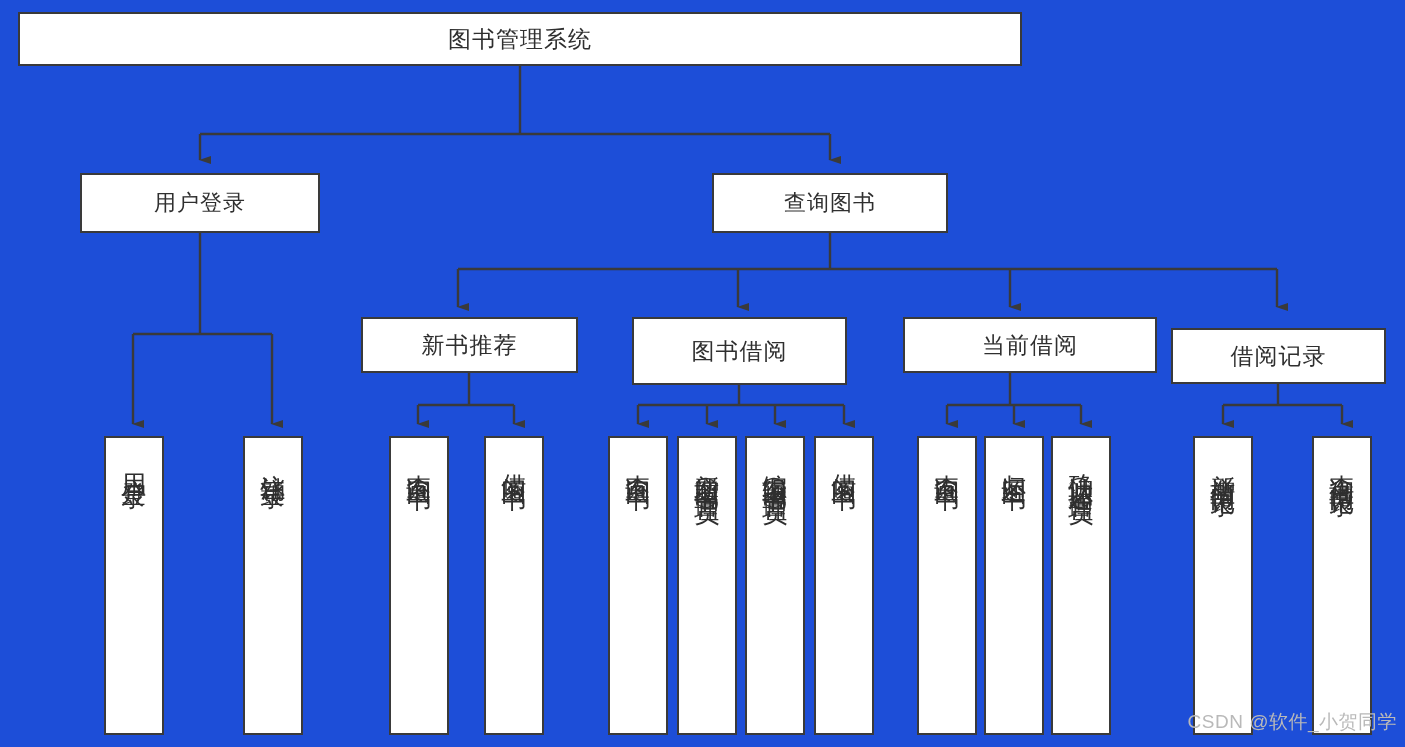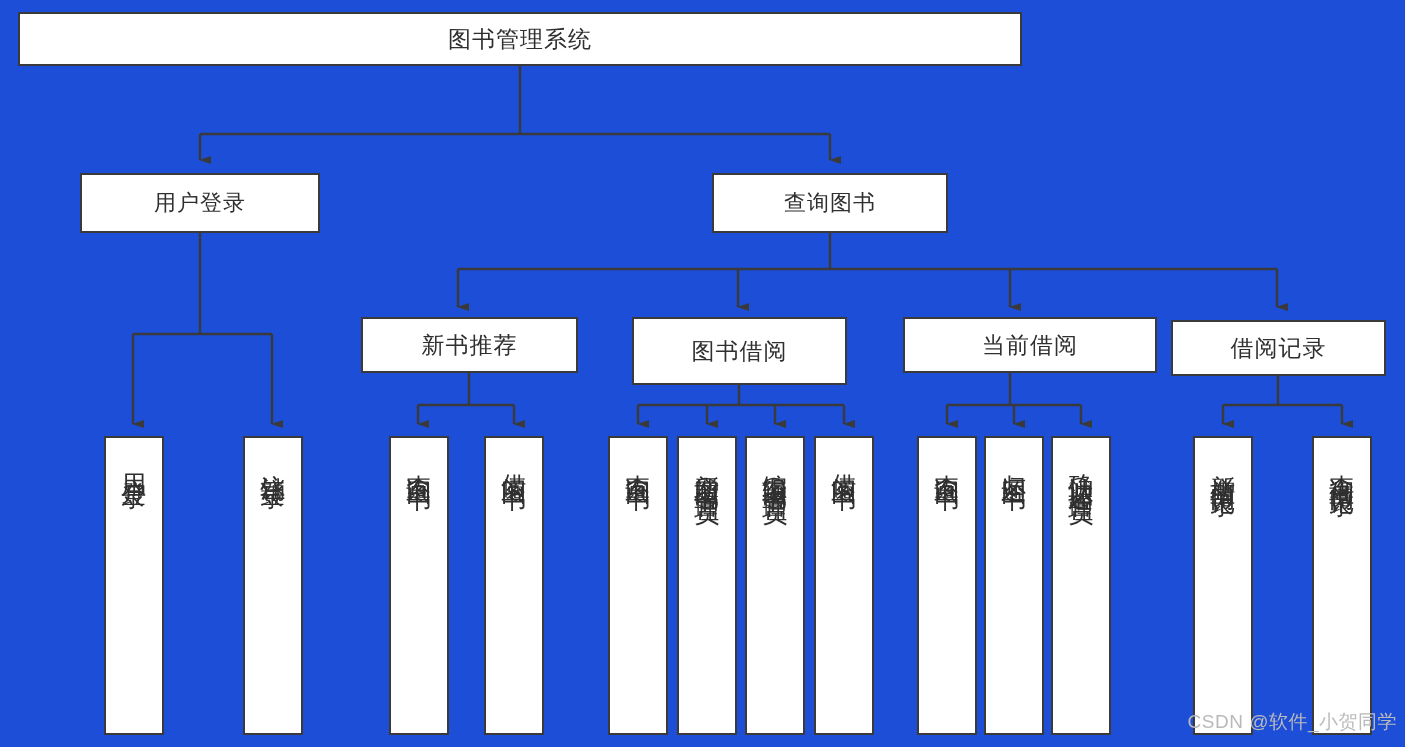--- a/index.html
+++ b/index.html
@@ -125,21 +125,21 @@
 
   <div class="node lvl3" style="left:361px;top:317px;width:217px;height:56px;">
     <span class="lbl">新书推荐</span>
   </div>
   <div class="node lvl3" style="left:632px;top:317px;width:215px;height:68px;">
     <span class="lbl">图书借阅</span>
   </div>
   <div class="node lvl3" style="left:903px;top:317px;width:254px;height:56px;">
     <span class="lbl">当前借阅</span>
   </div>
-  <div class="node lvl3" style="left:1171px;top:320px;width:215px;height:56px;">
+  <div class="node lvl3" style="left:1171px;top:328px;width:215px;height:56px;">
     <span class="lbl">借阅记录</span>
   </div>
 
   <div class="node leaf" style="left:104px;top:436px;width:60px;height:299px;">
     <span class="lbl">用户登录</span>
   </div>
   <div class="node leaf" style="left:243px;top:436px;width:60px;height:299px;">
     <span class="lbl">注销登录</span>
   </div>
 

